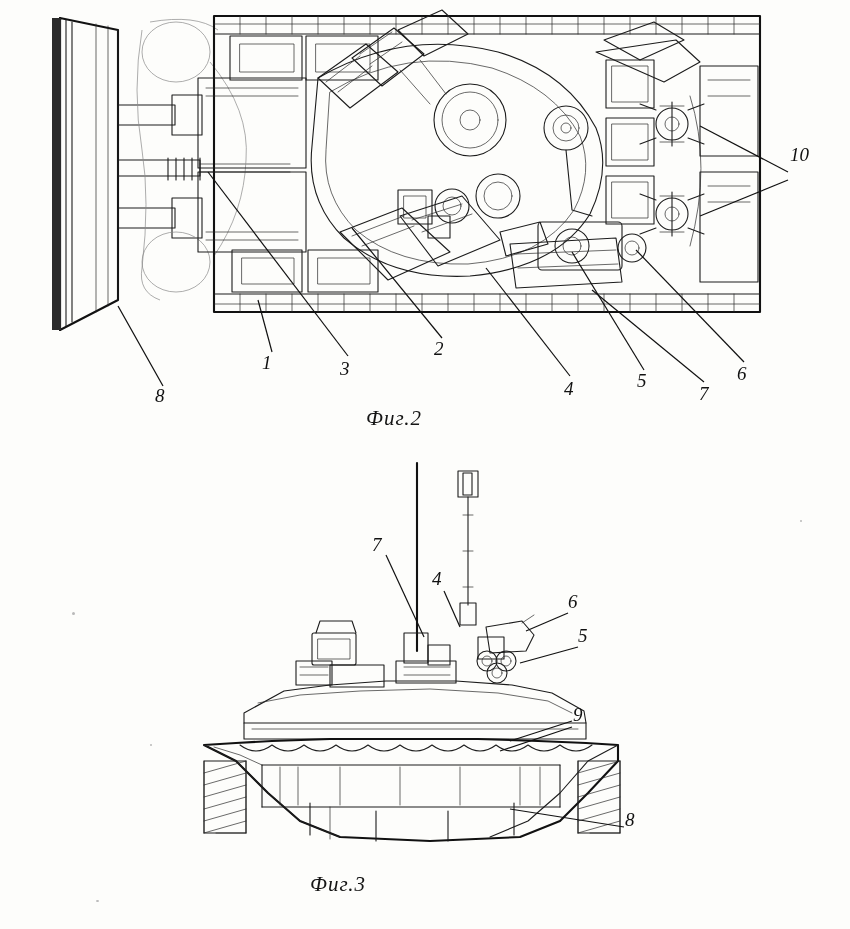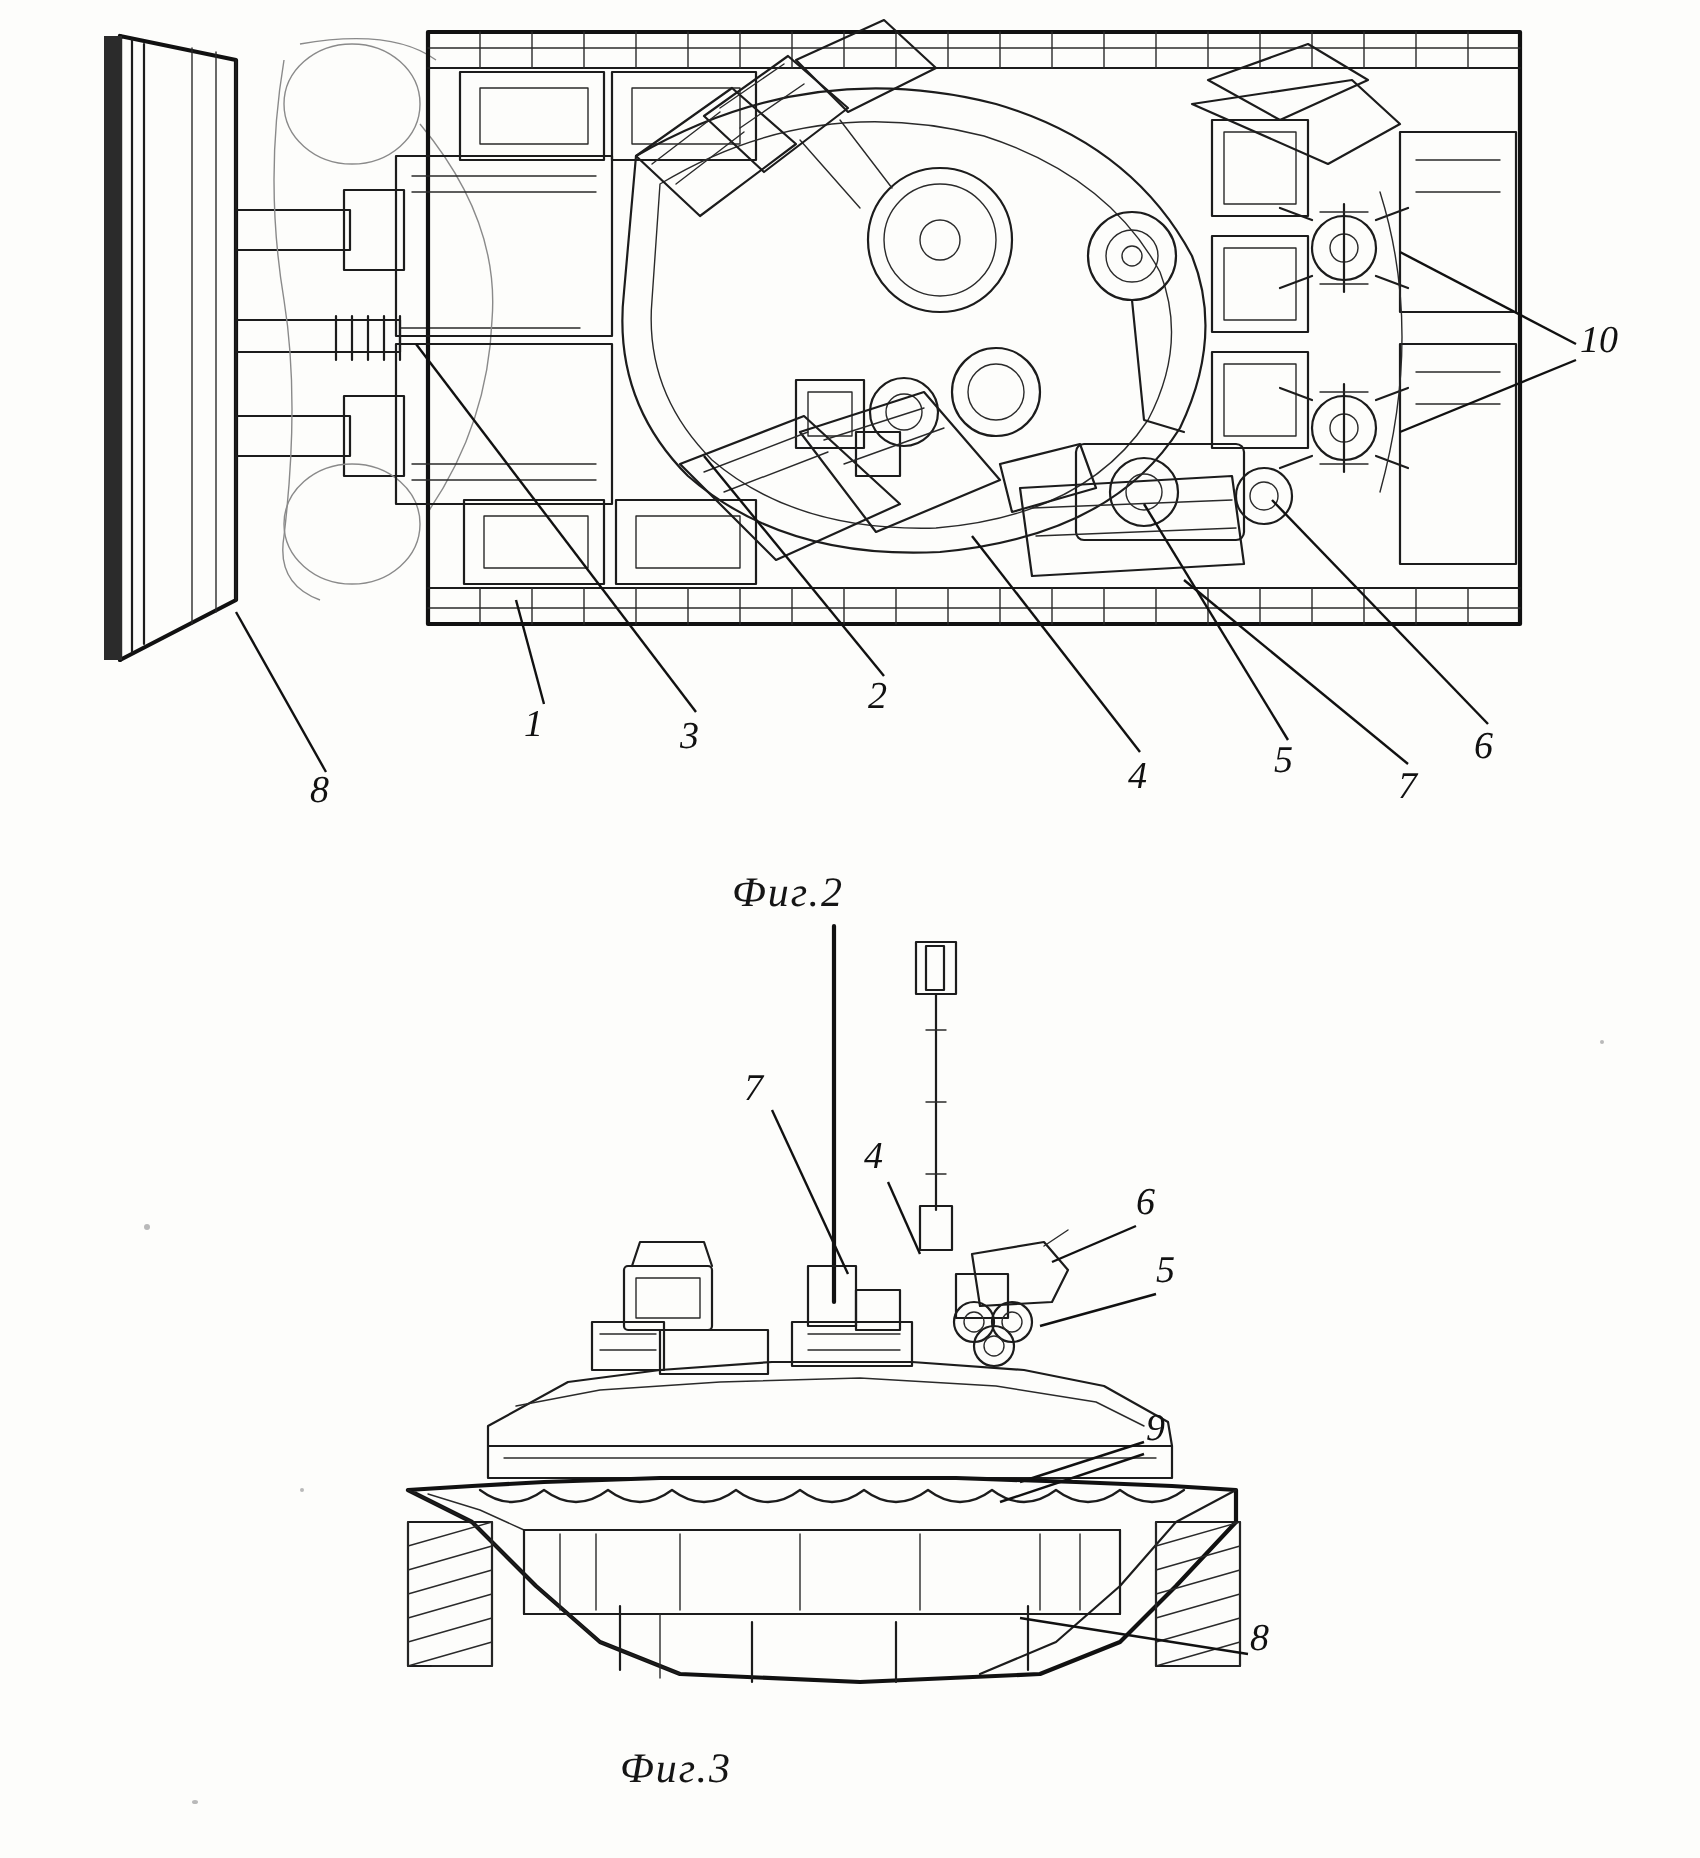--- a/index.html
+++ b/index.html
@@ -244,23 +244,23 @@
   </div>
 
   <div class="callout" style="left:262px; top:352px;">1</div>
   <div class="callout" style="left:340px; top:358px;">3</div>
   <div class="callout" style="left:434px; top:338px;">2</div>
   <div class="callout" style="left:564px; top:378px;">4</div>
   <div class="callout" style="left:637px; top:370px;">5</div>
   <div class="callout" style="left:699px; top:383px;">7</div>
   <div class="callout" style="left:737px; top:363px;">6</div>
   <div class="callout" style="left:155px; top:385px;">8</div>
-  <div class="callout" style="left:790px; top:160px;">10</div>
-
-  <div class="caption" style="left:366px; top:406px;margin-top:28px;">Фиг.2</div>
+  <div class="callout" style="left:790px; top:144px;">10</div>
+
+  <div class="caption" style="left:366px; top:406px;">Фиг.2</div>
 
   <div class="fig" style="left:0px; top:455px; width:850px; height:420px;">
     <svg width="850" height="420" viewBox="0 0 850 420">
 
       <g>
         <path class="ln-thick" d="M417 8 L417 196"></path>
         <path class="ln" d="M463 18 L463 40 L472 40 L472 18 Z" fill="#fff"></path>
         <rect class="ln" x="458" y="16" width="20" height="26" fill="#fff"></rect>
         <path class="ln" d="M468 42 L468 150"></path>
         <path class="ln-thin" d="M463 60 L473 60 M463 96 L473 96 M463 132 L473 132"></path>

